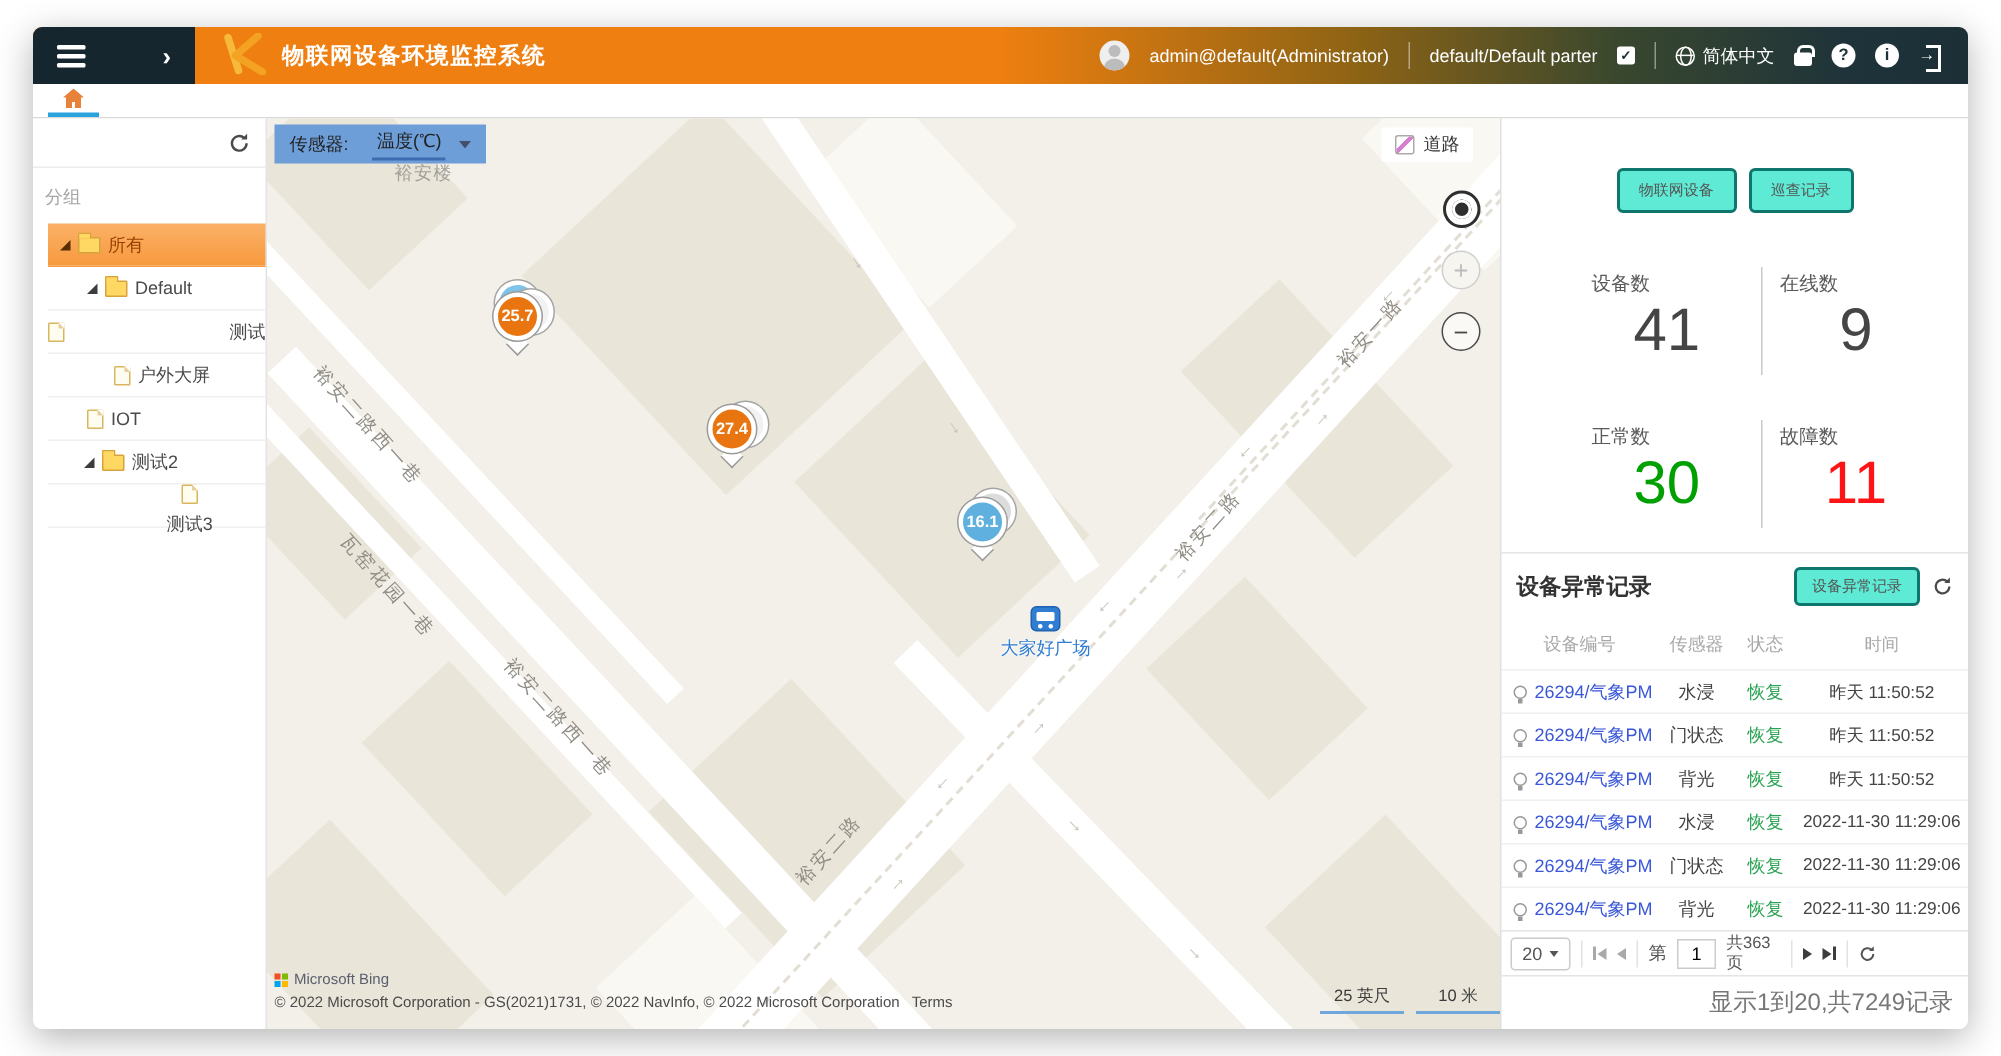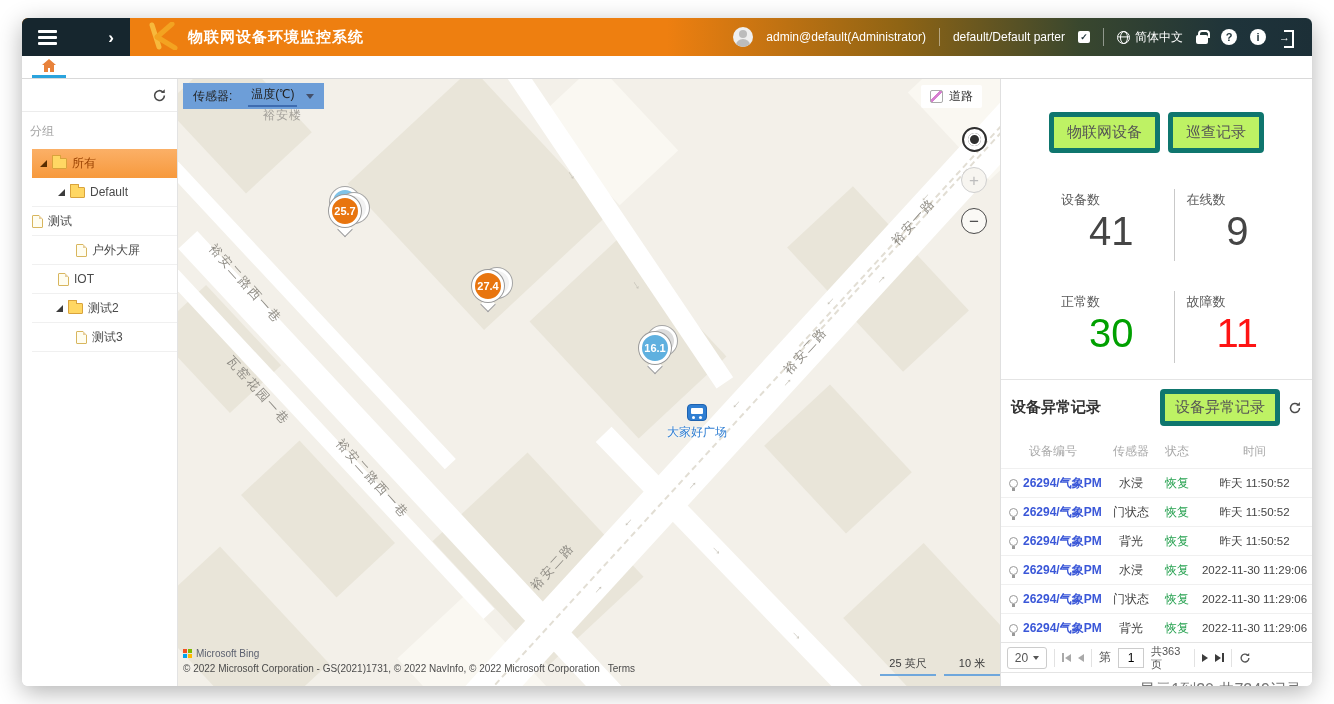--- a/index.html
+++ b/index.html
@@ -103,40 +103,40 @@
   .ms-sq i { width:4px; height:4px; display:block; }
   .bing-text { font-size:10px; color:#5a5f6e; }
   .copyright { font-size:10px; color:#4c4c4c; }
   .copyright .terms { margin-left:8px; }
   .scale { position:absolute; left:702px; bottom:10px; display:flex; gap:8px; }
   .scale-item { font-size:11px; color:#3c3c3c; border-bottom:2px solid #6fa7dc; padding:0 4px 3px; width:56px; text-align:center; white-space:nowrap; }
 
   
   .panel { width:312px; flex:0 0 312px; border-left:1px solid #e0e0e0; background:#fff; display:flex; flex-direction:column; }
   .panel-btns { display:flex; justify-content:center; gap:8px; margin-top:33px; }
-  .pbtn { border:5px solid #0f766e; border-radius:4px; background:#bef264; font-size:15px; color:#555; padding:6px 13px; cursor:pointer;
+  .pbtn { border:2px solid #0f766e; border-radius:4px; background:#5eead4; font-size:10px; color:#555; padding:6px 13px; cursor:pointer;
           font-family:"Liberation Sans",sans-serif; }
   .stats { margin-top:36px; display:grid; grid-template-columns:1fr 1fr; row-gap:30px; padding:0 12px;margin-left:36px; }
   .stat { padding:2px 12px 0; min-height:72px; }
   .stat:nth-child(odd) { border-right:1px solid #c9c9c9; }
   .stat-label { font-size:13px; color:#5a5a5a; }
   .stat-value { font-size:40px; text-align:center; margin-top:0; color:#454545; font-weight:400; }
 
   .alerts { margin-top:16px; border-top:1px solid #e4e4e4; display:flex; flex-direction:column; }
   .alerts-head { display:flex; align-items:center; padding:9px 10px 8px; gap:8px; }
   .alerts-title { flex:1; font-size:15px; font-weight:bold; color:#333; }
   .alerts-head .pbtn { padding:4px 10px; }
   .tbl-head { display:flex; align-items:center; color:#a8a8a8; font-size:12px; padding:9px 0 8px; }
   .tbl-row { display:flex; align-items:center; height:29px; border-top:1px solid #f0f0f0; font-size:12px; color:#444; }
   .c1 { width:104px; display:flex; align-items:center; gap:4px; padding-left:8px; }
   .c2 { width:52px; text-align:center; }
   .c3 { width:40px; text-align:center; }
   .c4 { flex:1; text-align:center; font-size:11.5px; white-space:nowrap; }
   .th.c1 { display:block; text-align:center; padding-left:0; }
-  .link { color:#3a57d8; cursor:pointer; white-space:nowrap;font-weight:bold; }
+  .link { color:#3a57d8; cursor:pointer; white-space:nowrap; }
   .status-ok { color:#2aa353; }
   .bulb { width:9px; height:9px; border:1px solid #999; border-radius:50%; position:relative; flex:0 0 auto; margin-right:1px; }
   .bulb::after { content:''; position:absolute; left:2px; top:8px; width:3px; height:3px; background:#999; }
 
   .pgbar { border-top:1px solid #e4e4e4; border-bottom:1px solid #e4e4e4; height:31px; display:flex; align-items:center;
            padding:0 6px; gap:7px; font-size:12px; color:#555; margin-top:0; }
   .pg-select { width:40px; height:22px; border:1px solid #ccc; border-radius:3px; display:flex; align-items:center; justify-content:center; gap:5px; cursor:pointer; background:#fff; }
   .pg-caret { width:0; height:0; border-left:3.5px solid transparent; border-right:3.5px solid transparent; border-top:4px solid #555; }
   .pg-sep { width:1px; height:18px; background:#e2e2e2; }
   .pg-ico { display:flex; align-items:center; gap:1px; cursor:pointer; }
@@ -211,38 +211,38 @@
           <div class="tree-row selected" style="padding-left: 8px;">
             <span class="expander"></span>
             <span class="icon-folder"></span>
             <span class="tree-label">所有</span>
           </div>
           <div class="tree-row" style="padding-left: 26px;">
             <span class="expander"></span>
             <span class="icon-folder"></span>
             <span class="tree-label">Default</span>
           </div>
-          <div class="tree-row" style="">
+          <div class="tree-row" style=" justify-content: space-between;">
             <span class="icon-file"></span>
             <span class="tree-label">测试</span>
           </div>
           <div class="tree-row" style="padding-left: 44px;">
             <span class="icon-file"></span>
             <span class="tree-label">户外大屏</span>
           </div>
           <div class="tree-row" style="padding-left: 26px;">
             <span class="icon-file"></span>
             <span class="tree-label">IOT</span>
           </div>
           <div class="tree-row" style="padding-left: 24px;">
             <span class="expander"></span>
             <span class="icon-folder"></span>
             <span class="tree-label">测试2</span>
           </div>
-          <div class="tree-row" style="padding-left: 44px;">
+          <div class="tree-row" style="padding-left: 44px; flex-direction: column;">
             <span class="icon-file"></span>
             <span class="tree-label">测试3</span>
           </div>
         </div>
     </div>
 
     <div class="map">
       <div id="map-bld">
           <div class="bld" style="left: 60px; top: 40px; width: 120px; height: 90px; transform: translate(-50%, -50%) rotate(47deg);"></div>
           <div class="bld" style="left: 300px; top: 120px; width: 200px; height: 170px; transform: translate(-50%, -50%) rotate(47deg);"></div>

